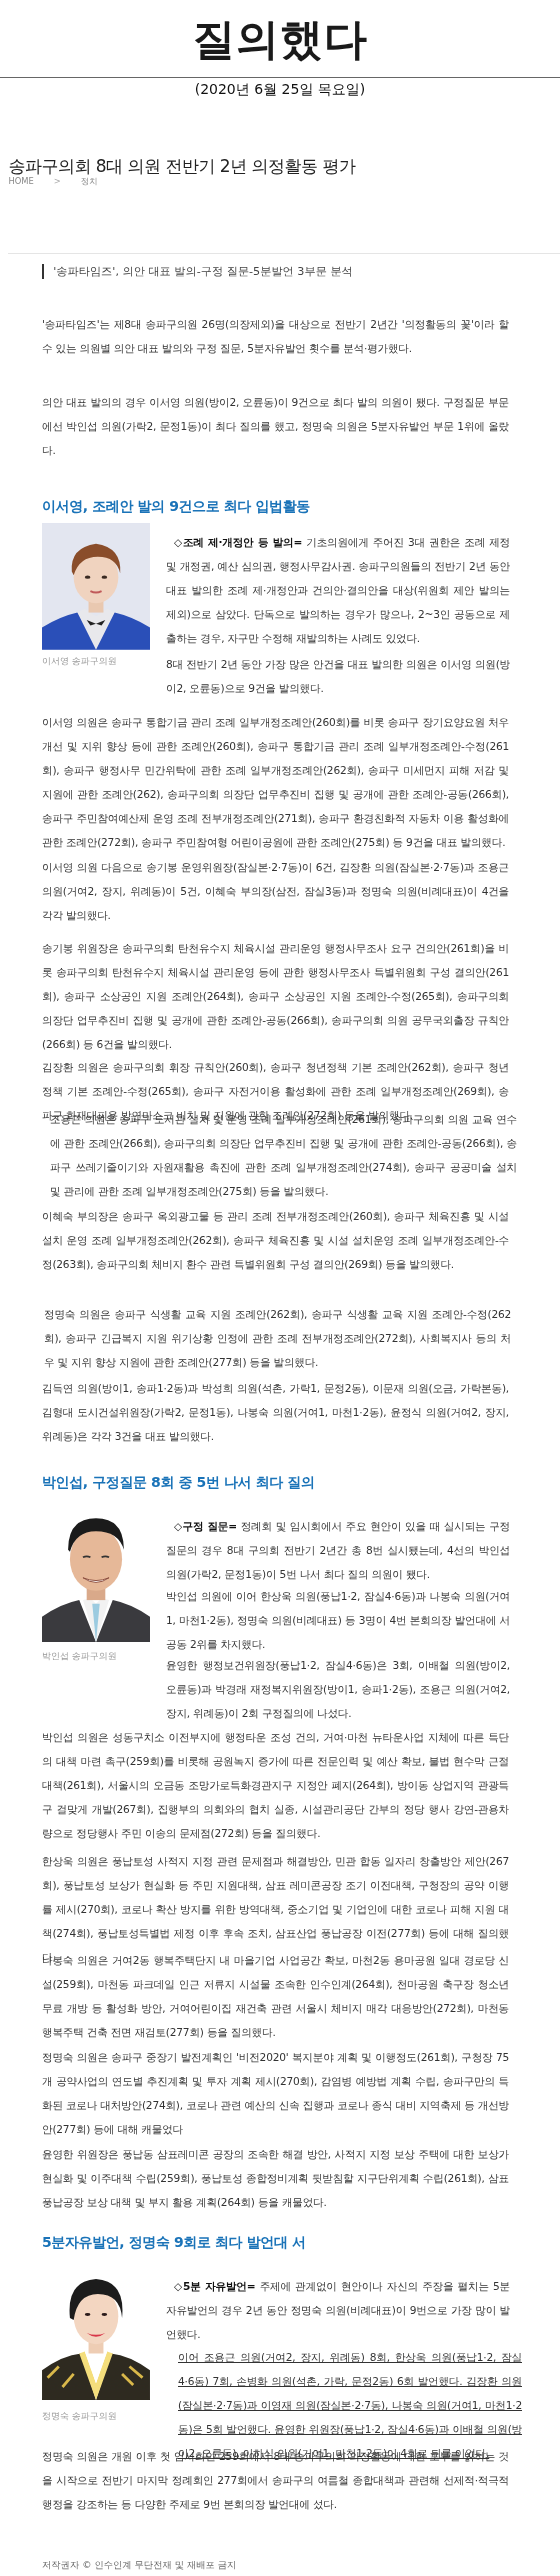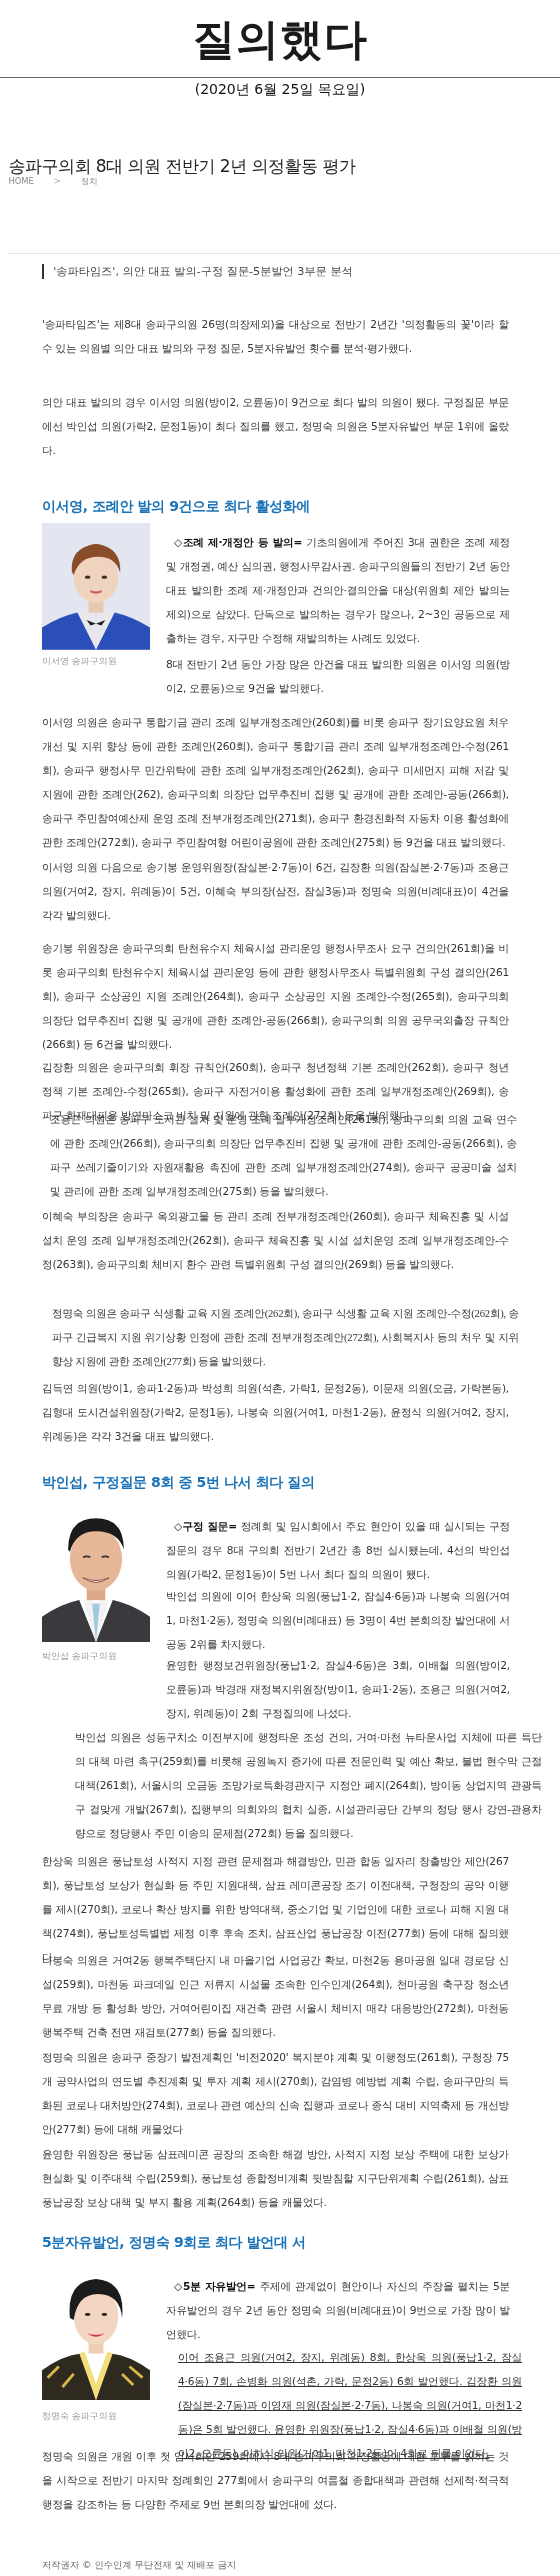--- a/index.html
+++ b/index.html
@@ -97,21 +97,21 @@
 
 <h1 class="headline">송파구의회 8대 의원 전반기 2년 의정활동 평가</h1>
 
 <div class="top-rule"></div>
 
 <div class="subhead">'송파타임즈', 의안 대표 발의-구정 질문-5분발언 3부문 분석</div>
 
 <p class="p" style="left:42px; top:312px; width:467px;">'송파타임즈'는 제8대 송파구의원 26명(의장제외)을 대상으로 전반기 2년간 '의정활동의 꽃'이라 할 수 있는 의원별 의안 대표 발의와 구정 질문, 5분자유발언 횟수를 분석·평가했다.</p>
 <p class="p" style="left:42px; top:390px; width:467px;">의안 대표 발의의 경우 이서영 의원(방이2, 오륜동)이 9건으로 최다 발의 의원이 됐다. 구정질문 부문에선 박인섭 의원(가락2, 문정1동)이 최다 질의를 했고, 정명숙 의원은 5분자유발언 부문 1위에 올랐다.</p>
 
-<h2 class="sec-title" style="top:497px;">이서영, 조례안 발의 9건으로 최다 활성화에</h2>
+<h2 class="sec-title" style="top:497px;">이서영, 조례안 발의 9건으로 최다 입법활동</h2>
 
 <div class="photo" style="top:523px; height:127px; background:linear-gradient(180deg,#dfe3ef 0%,#e6e9f2 100%);">
   <svg width="108" height="127" viewBox="0 0 116 136">
     <rect width="116" height="136" fill="#e3e6f0"></rect>
     <path d="M0 136 L0 112 Q20 100 38 96 L58 120 L78 96 Q96 100 116 112 L116 136 Z" fill="#2a4fb8"></path>
     <path d="M38 96 L58 136 L78 96 L70 92 L58 100 L46 92 Z" fill="#e8e8ec"></path>
     <path d="M48 104 L58 108 L68 104 L64 110 L58 108 L52 110 Z" fill="#222"></path>
     <rect x="50" y="78" width="16" height="18" fill="#e9c8b0"></rect>
     <ellipse cx="58" cy="58" rx="24" ry="28" fill="#f0d3bf"></ellipse>
     <path d="M32 52 Q30 26 58 22 Q86 26 84 54 Q80 36 60 36 Q40 36 34 56 Z" fill="#8a4d2a"></path>
@@ -124,21 +124,21 @@
 
 <p class="p" style="left:166px; top:530px; width:344px;"><b>◇조례 제·개정안 등 발의=</b><span> 기초의원에게 주어진 3대 권한은 조례 제정 및 개정권, 예산 심의권, 행정사무감사권. 송파구의원들의 전반기 2년 동안 대표 발의한 조례 제·개정안과 건의안·결의안을 대상(위원회 제안 발의는 제외)으로 삼았다. 단독으로 발의하는 경우가 많으나, 2~3인 공동으로 제출하는 경우, 자구만 수정해 재발의하는 사례도 있었다.</span></p>
 <p class="p" style="left:166px; top:652px; width:344px;">8대 전반기 2년 동안 가장 많은 안건을 대표 발의한 의원은 이서영 의원(방이2, 오륜동)으로 9건을 발의했다.</p>
 
 <p class="p" style="left:42px; top:710px; width:467px;">이서영 의원은 송파구 통합기금 관리 조례 일부개정조례안(260회)를 비롯 송파구 장기요양요원 처우 개선 및 지위 향상 등에 관한 조례안(260회), 송파구 통합기금 관리 조례 일부개정조례안-수정(261회), 송파구 행정사무 민간위탁에 관한 조례 일부개정조례안(262회), 송파구 미세먼지 피해 저감 및 지원에 관한 조례안(262), 송파구의회 의장단 업무추진비 집행 및 공개에 관한 조례안-공동(266회), 송파구 주민참여예산제 운영 조례 전부개정조례안(271회), 송파구 환경친화적 자동차 이용 활성화에 관한 조례안(272회), 송파구 주민참여형 어린이공원에 관한 조례안(275회) 등 9건을 대표 발의했다.</p>
 <p class="p" style="left:42px; top:855px; width:467px;">이서영 의원 다음으로 송기봉 운영위원장(잠실본·2·7동)이 6건, 김장환 의원(잠실본·2·7동)과 조용근 의원(거여2, 장지, 위례동)이 5건, 이혜숙 부의장(삼전, 잠실3동)과 정명숙 의원(비례대표)이 4건을 각각 발의했다.</p>
 <p class="p" style="left:42px; top:936px; width:467px;">송기봉 위원장은 송파구의회 탄천유수지 체육시설 관리운영 행정사무조사 요구 건의안(261회)을 비롯 송파구의회 탄천유수지 체육시설 관리운영 등에 관한 행정사무조사 특별위원회 구성 결의안(261회), 송파구 소상공인 지원 조례안(264회), 송파구 소상공인 지원 조례안-수정(265회), 송파구의회 의장단 업무추진비 집행 및 공개에 관한 조례안-공동(266회), 송파구의회 의원 공무국외출장 규칙안(266회) 등 6건을 발의했다.</p>
 <p class="p" style="left:42px; top:1055px; width:467px;">김장환 의원은 송파구의회 휘장 규칙안(260회), 송파구 청년정책 기본 조례안(262회), 송파구 청년정책 기본 조례안-수정(265회), 송파구 자전거이용 활성화에 관한 조례 일부개정조례안(269회), 송파구 화재대피용 방연마스크 비치 및 지원에 관한 조례안(272회) 등을 발의했다.</p>
 <p class="p" style="left:50px; top:1107px; width:467px;">조용근 의원은 송파구 도서관 설치 및 운영 조례 일부개정조례안(261회), 송파구의회 의원 교육 연수에 관한 조례안(266회), 송파구의회 의장단 업무추진비 집행 및 공개에 관한 조례안-공동(266회), 송파구 쓰레기줄이기와 자원재활용 촉진에 관한 조례 일부개정조례안(274회), 송파구 공공미술 설치 및 관리에 관한 조례 일부개정조례안(275회) 등을 발의했다.</p>
 <p class="p" style="left:42px; top:1204px; width:467px;">이혜숙 부의장은 송파구 옥외광고물 등 관리 조례 전부개정조례안(260회), 송파구 체육진흥 및 시설 설치 운영 조례 일부개정조례안(262회), 송파구 체육진흥 및 시설 설치운영 조례 일부개정조례안-수정(263회), 송파구의회 체비지 환수 관련 특별위원회 구성 결의안(269회) 등을 발의했다.</p>
-<p class="p" style="left:52px; top:1302px; width:467px;font-family:Liberation Serif, serif;">정명숙 의원은 송파구 식생활 교육 지원 조례안(262회), 송파구 식생활 교육 지원 조례안-수정(262회), 송파구 긴급복지 지원 위기상황 인정에 관한 조례 전부개정조례안(272회), 사회복지사 등의 처우 및 지위 향상 지원에 관한 조례안(277회) 등을 발의했다.</p>
+<p class="p" style="left:44px; top:1302px; width:467px;">정명숙 의원은 송파구 식생활 교육 지원 조례안(262회), 송파구 식생활 교육 지원 조례안-수정(262회), 송파구 긴급복지 지원 위기상황 인정에 관한 조례 전부개정조례안(272회), 사회복지사 등의 처우 및 지위 향상 지원에 관한 조례안(277회) 등을 발의했다.</p>
 <p class="p" style="left:42px; top:1376px; width:467px;">김득연 의원(방이1, 송파1·2동)과 박성희 의원(석촌, 가락1, 문정2동), 이문재 의원(오금, 가락본동), 김형대 도시건설위원장(가락2, 문정1동), 나봉숙 의원(거여1, 마천1·2동), 윤정식 의원(거여2, 장지, 위례동)은 각각 3건을 대표 발의했다.</p>
 
 <h2 class="sec-title" style="top:1473px;">박인섭, 구정질문 8회 중 5번 나서 최다 질의</h2>
 
 <div class="photo" style="top:1507px; height:135px; background:#fff;">
   <svg width="108" height="135" viewBox="0 0 116 145">
     <rect width="116" height="145" fill="#ffffff"></rect>
     <path d="M0 145 L0 118 Q20 104 40 100 L58 145 L76 100 Q96 104 116 118 L116 145 Z" fill="#3a3a3e"></path>
     <path d="M44 100 L58 145 L72 100 L64 98 L58 104 L52 98 Z" fill="#f2f2f2"></path>
     <path d="M54 104 L58 145 L62 104 Z" fill="#9ccbe0"></path>
@@ -149,21 +149,21 @@
     <path d="M44 54 Q48 52 52 54" stroke="#333" stroke-width="2" fill="none"></path>
     <path d="M64 54 Q68 52 72 54" stroke="#333" stroke-width="2" fill="none"></path>
   </svg>
 </div>
 <div class="caption" style="top:1651px;">박인섭 송파구의원</div>
 
 <p class="p" style="left:166px; top:1514px; width:344px;"><b>◇구정 질문=</b><span> 정례회 및 임시회에서 주요 현안이 있을 때 실시되는 구정질문의 경우 8대 구의회 전반기 2년간 총 8번 실시됐는데, 4선의 박인섭 의원(가락2, 문정1동)이 5번 나서 최다 질의 의원이 됐다.</span></p>
 <p class="p" style="left:166px; top:1584px; width:344px;">박인섭 의원에 이어 한상욱 의원(풍납1·2, 잠실4·6동)과 나봉숙 의원(거여1, 마천1·2동), 정명숙 의원(비례대표) 등 3명이 4번 본회의장 발언대에 서 공동 2위를 차지했다.</p>
 <p class="p" style="left:166px; top:1653px; width:344px; text-indent:0;"><span>윤영한 행정보건위원장(풍납1·2, 잠실4·6동)은 3회, 이배철 의원(방이2, 오륜동)과 박경래 재정복지위원장(방이1, 송파1·2동), 조용근 의원(거여2, 장지, 위례동)이 2회 구정질의에 나섰다.</span></p>
 
-<p class="p" style="left:42px; top:1725px; width:467px;margin-left:33px;">박인섭 의원은 성동구치소 이전부지에 행정타운 조성 건의, 거여·마천 뉴타운사업 지체에 따른 특단의 대책 마련 촉구(259회)를 비롯해 공원녹지 증가에 따른 전문인력 및 예산 확보, 불법 현수막 근절대책(261회), 서울시의 오금동 조망가로특화경관지구 지정안 폐지(264회), 방이동 상업지역 관광특구 걸맞게 개발(267회), 집행부의 의회와의 협치 실종, 시설관리공단 간부의 정당 행사 강연-관용차량으로 정당행사 주민 이송의 문제점(272회) 등을 질의했다.</p>
+<p class="p" style="left:42px; top:1725px; width:467px;">박인섭 의원은 성동구치소 이전부지에 행정타운 조성 건의, 거여·마천 뉴타운사업 지체에 따른 특단의 대책 마련 촉구(259회)를 비롯해 공원녹지 증가에 따른 전문인력 및 예산 확보, 불법 현수막 근절대책(261회), 서울시의 오금동 조망가로특화경관지구 지정안 폐지(264회), 방이동 상업지역 관광특구 걸맞게 개발(267회), 집행부의 의회와의 협치 실종, 시설관리공단 간부의 정당 행사 강연-관용차량으로 정당행사 주민 이송의 문제점(272회) 등을 질의했다.</p>
 <p class="p" style="left:42px; top:1849px; width:467px;">한상욱 의원은 풍납토성 사적지 지정 관련 문제점과 해결방안, 민관 합동 일자리 창출방안 제안(267회), 풍납토성 보상가 현실화 등 주민 지원대책, 삼표 레미콘공장 조기 이전대책, 구청장의 공약 이행률 제시(270회), 코로나 확산 방지를 위한 방역대책, 중소기업 및 기업인에 대한 코로나 피해 지원 대책(274회), 풍납토성특별법 제정 이후 후속 조치, 삼표산업 풍납공장 이전(277회) 등에 대해 질의했다.</p>
 <p class="p" style="left:42px; top:1948px; width:467px;">나봉숙 의원은 거여2동 행복주택단지 내 마을기업 사업공간 확보, 마천2동 용마공원 일대 경로당 신설(259회), 마천동 파크데일 인근 저류지 시설물 조속한 인수인계(264회), 천마공원 축구장 청소년 무료 개방 등 활성화 방안, 거여어린이집 재건축 관련 서울시 체비지 매각 대응방안(272회), 마천동 행복주택 건축 전면 재검토(277회) 등을 질의했다.</p>
 <p class="p" style="left:42px; top:2045px; width:467px;">정명숙 의원은 송파구 중장기 발전계획인 '비전2020' 복지분야 계획 및 이행정도(261회), 구청장 75개 공약사업의 연도별 추진계획 및 투자 계획 제시(270회), 감염병 예방법 계획 수립, 송파구만의 특화된 코로나 대처방안(274회), 코로나 관련 예산의 신속 집행과 코로나 종식 대비 지역축제 등 개선방안(277회) 등에 대해 캐물었다</p>
 <p class="p" style="left:42px; top:2142px; width:467px;">윤영한 위원장은 풍납동 삼표레미콘 공장의 조속한 해결 방안, 사적지 지정 보상 주택에 대한 보상가 현실화 및 이주대책 수립(259회), 풍납토성 종합정비계획 뒷받침할 지구단위계획 수립(261회), 삼표 풍납공장 보상 대책 및 부지 활용 계획(264회) 등을 캐물었다.</p>
 
 <h2 class="sec-title" style="top:2233px;">5분자유발언, 정명숙 9회로 최다 발언대 서</h2>
 
 <div class="photo" style="top:2266px; height:134px; background:#fff;">
   <svg width="108" height="134" viewBox="0 0 116 144">
     <rect width="116" height="144" fill="#ffffff"></rect>

